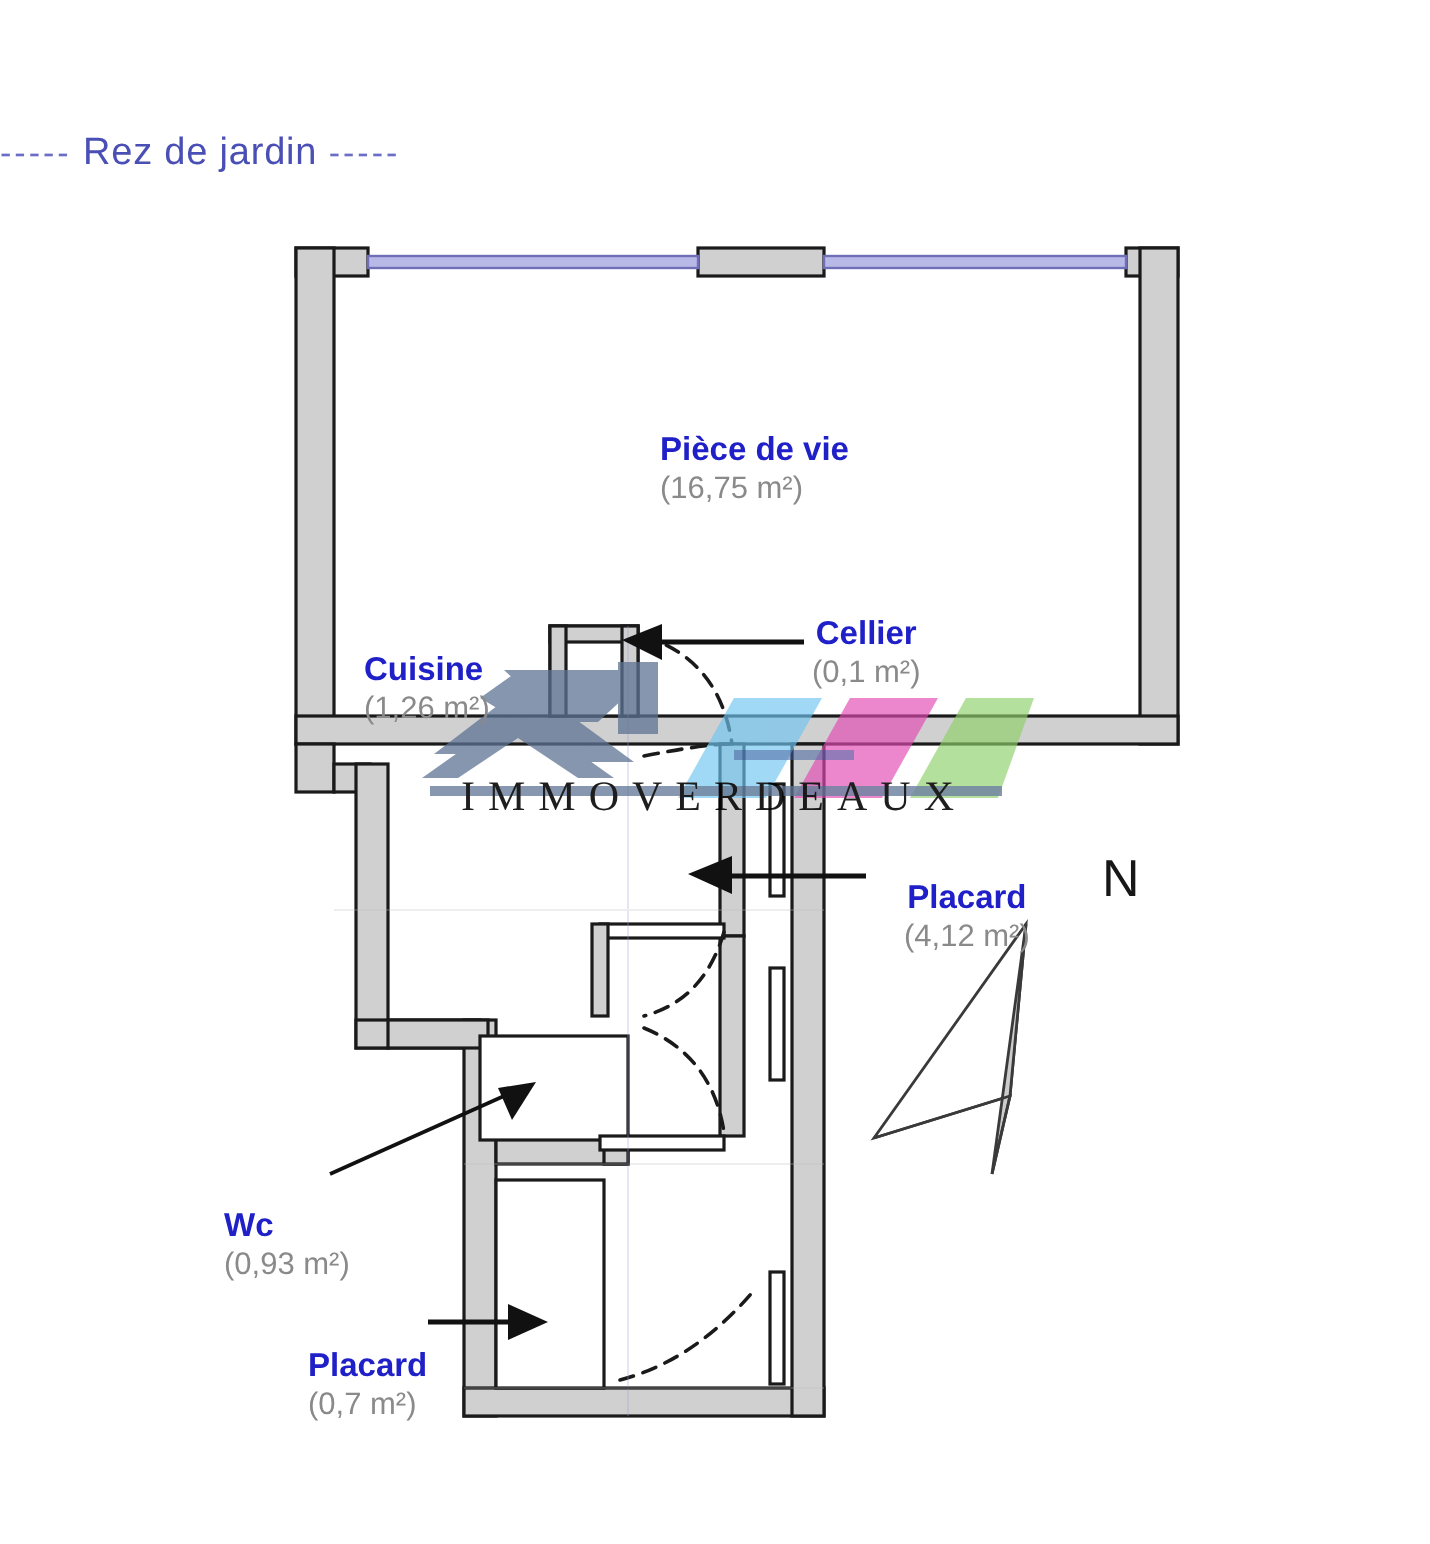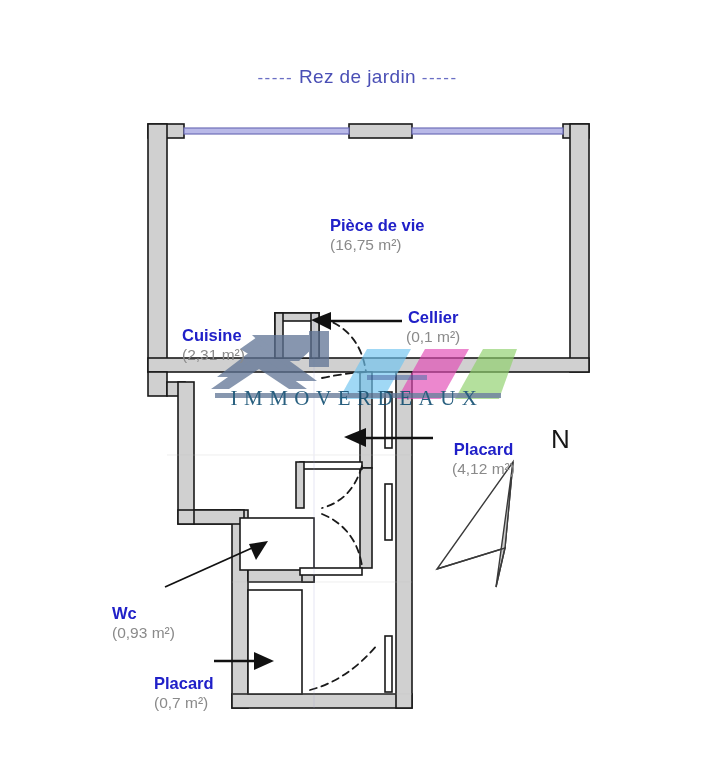--- a/index.html
+++ b/index.html
@@ -4,21 +4,21 @@
 <style>
   html,body{margin:0;padding:0;background:#ffffff;}
   body{
     width:715px;height:772px;position:relative;overflow:hidden;
     font-family:"Liberation Sans", sans-serif;
     -webkit-font-smoothing:antialiased;
   }
   #plan-root{position:absolute;left:0;top:0;width:715px;height:772px;}
 
   .title{
-    position:absolute;left:0;top:66px;width:715px;text-align:center;
+    position:absolute;left:0;top:66px;width:715px;text-align:left;
     font-size:19px;color:#4a4fb5;letter-spacing:.4px;
   }
   .title .dash{letter-spacing:1.5px;font-size:17px;color:#6a6fc4;}
 
   svg.plan{position:absolute;left:0;top:0;width:715px;height:772px;}
 
   .lbl{position:absolute;white-space:nowrap;}
   .lbl .name{
     display:block;font-weight:bold;font-size:16.5px;color:#2020c8;
     line-height:19px;
@@ -35,21 +35,21 @@
   }
 
   
   #watermark{
     position:absolute;left:197px;top:331px;width:320px;height:90px;
     pointer-events:none;opacity:.88;
   }
   #watermark .wm-text{
     position:absolute;left:8px;top:55px;width:304px;text-align:center;
     font-family:"Liberation Serif", serif;font-size:21px;letter-spacing:6.5px;
-    color:#0c4a6e;font-weight:400;
+    color:#000000;font-weight:400;
   }
 </style>
 </head>
 <body>
 
 <div id="plan-root">
 
   <div class="title">
     <span class="dash">-----</span>
     <span>Rez de jardin</span>
@@ -197,21 +197,21 @@
     <div class="wm-text">IMMOVERDEAUX</div>
   </div>
 
   <div class="lbl" style="left:330px;top:190px;">
     <span class="name">Pièce de vie</span>
     <span class="area">(16,75 m²)</span>
   </div>
 
   <div class="lbl" style="left:182px;top:300px;">
     <span class="name">Cuisine</span>
-    <span class="area">(2,31 m²)</span>
+    <span class="area">(1,26 m²)</span>
   </div>
 
   <div class="lbl right" style="left:406px;top:282px;">
     <span class="name">Cellier</span>
     <span class="area">(0,1 m²)</span>
   </div>
 
 
   <div class="lbl right" style="left:452px;top:414px;">
     <span class="name">Placard</span>

